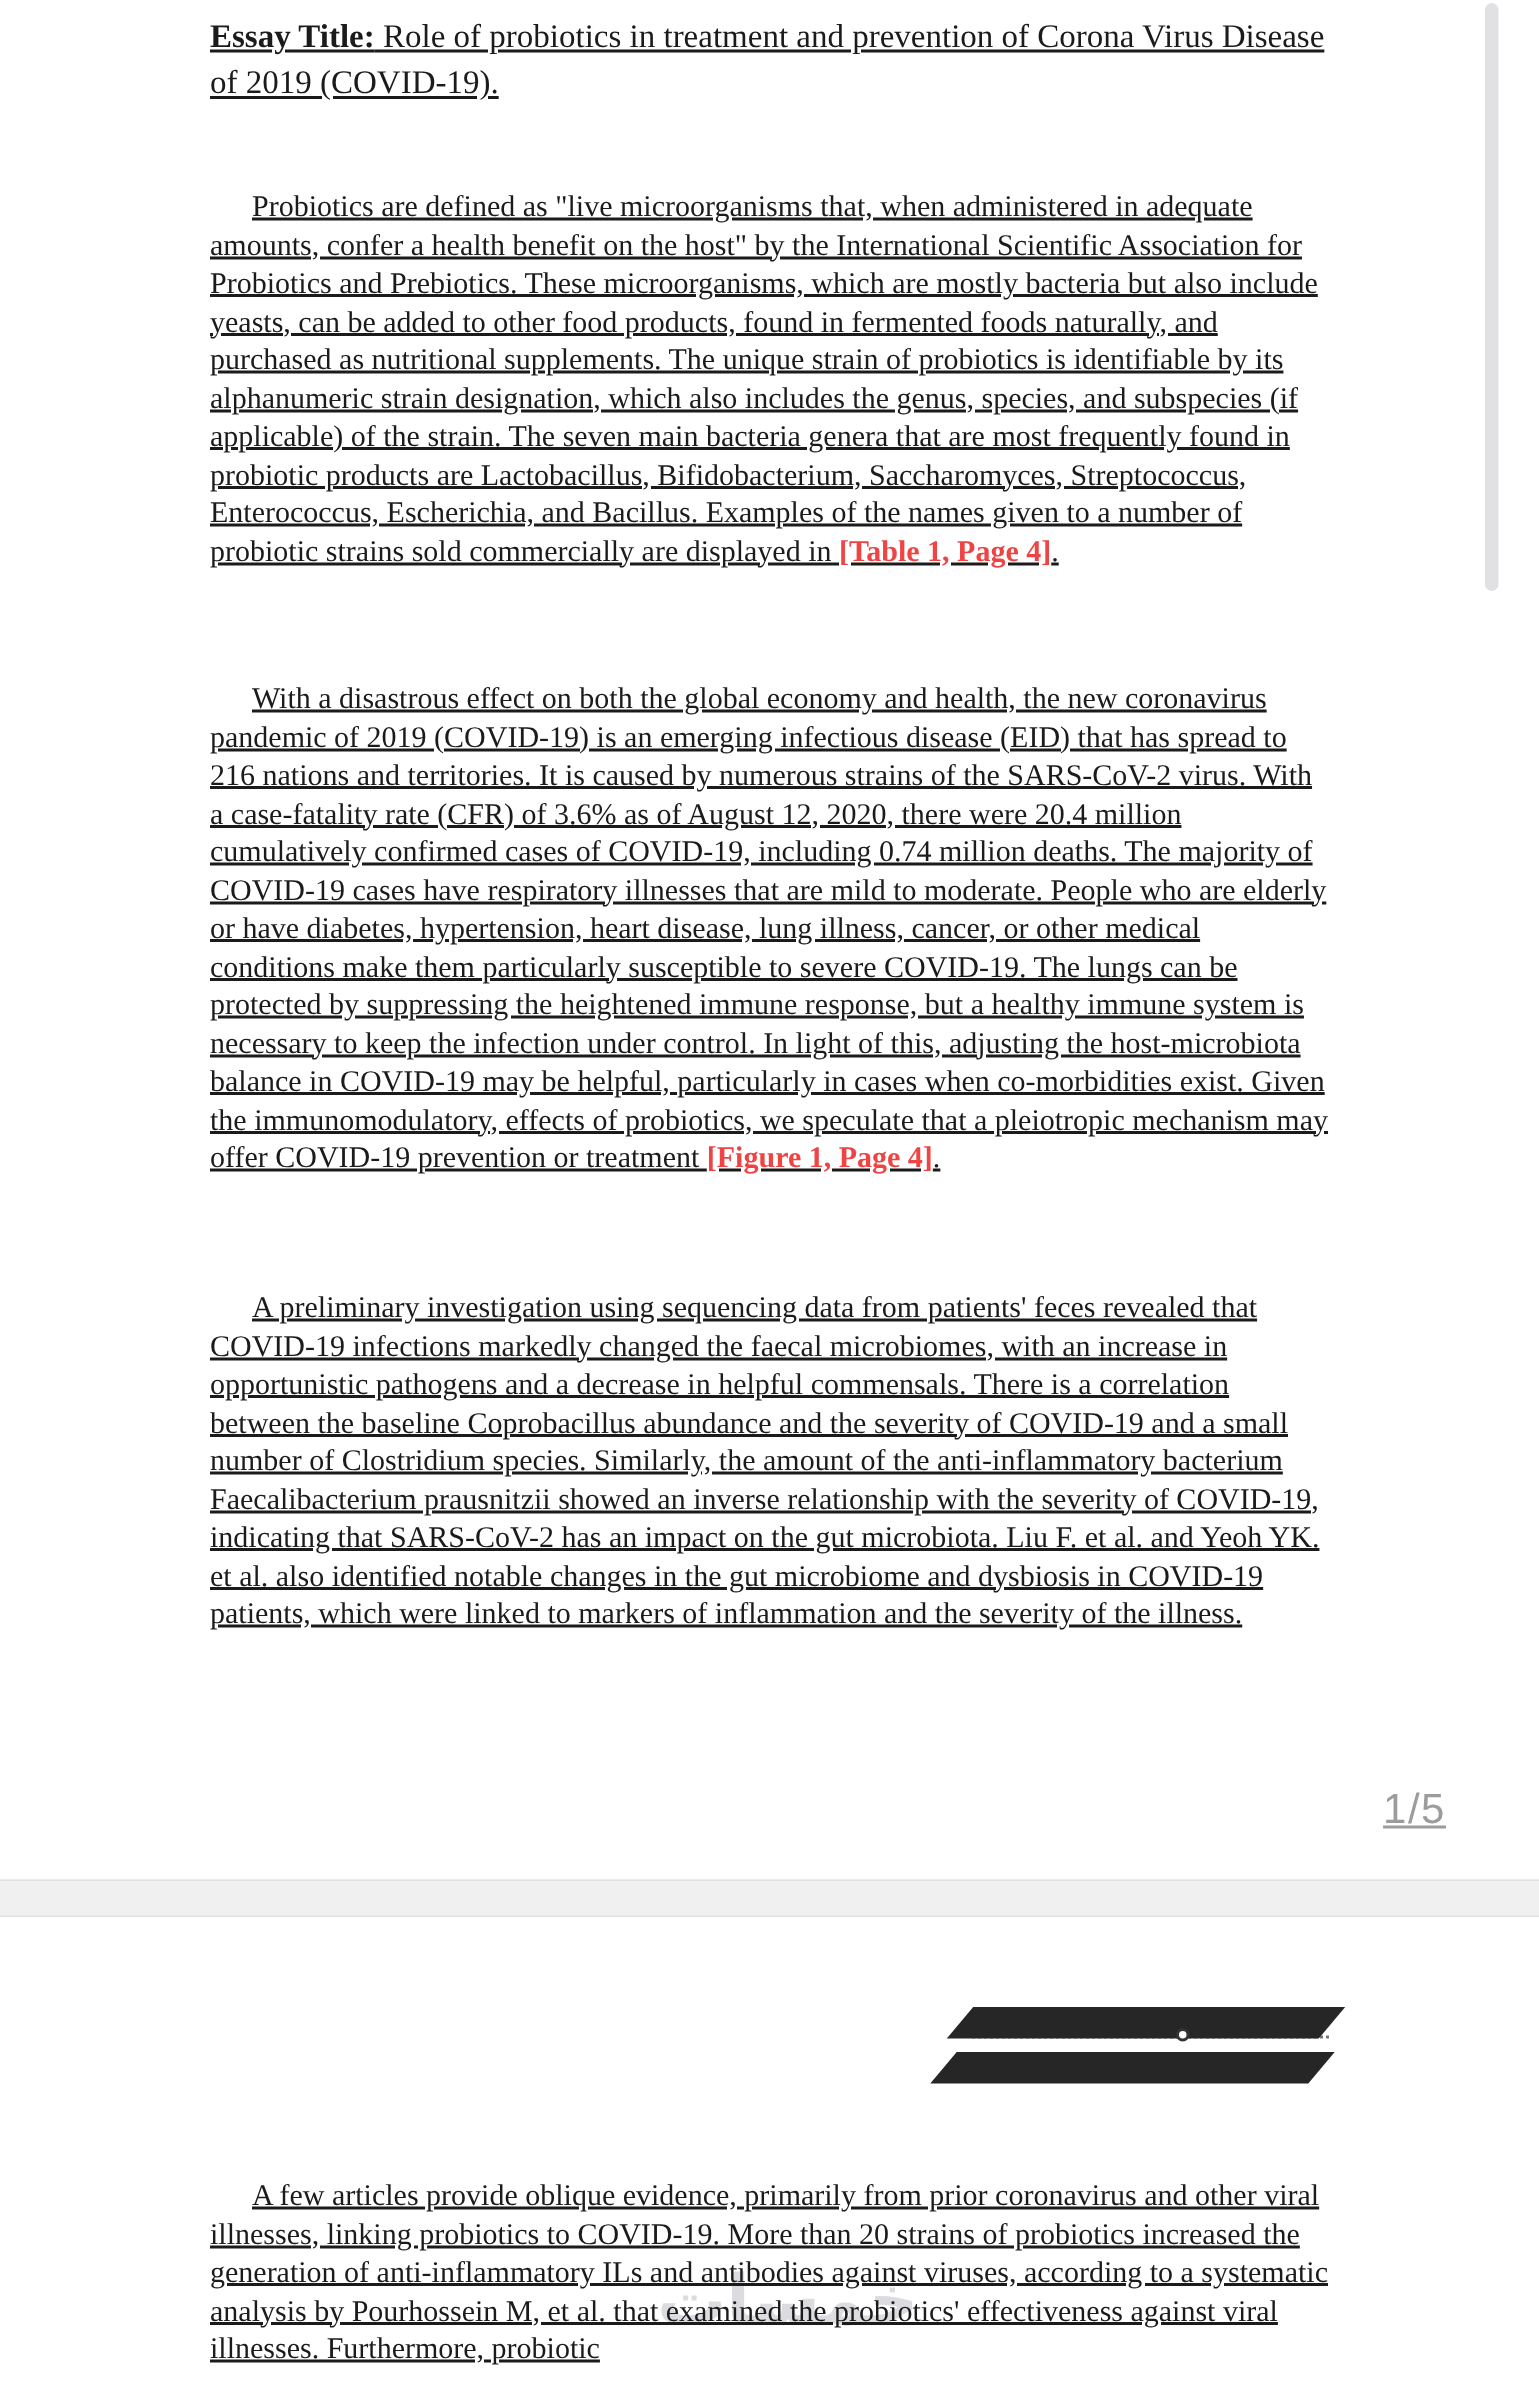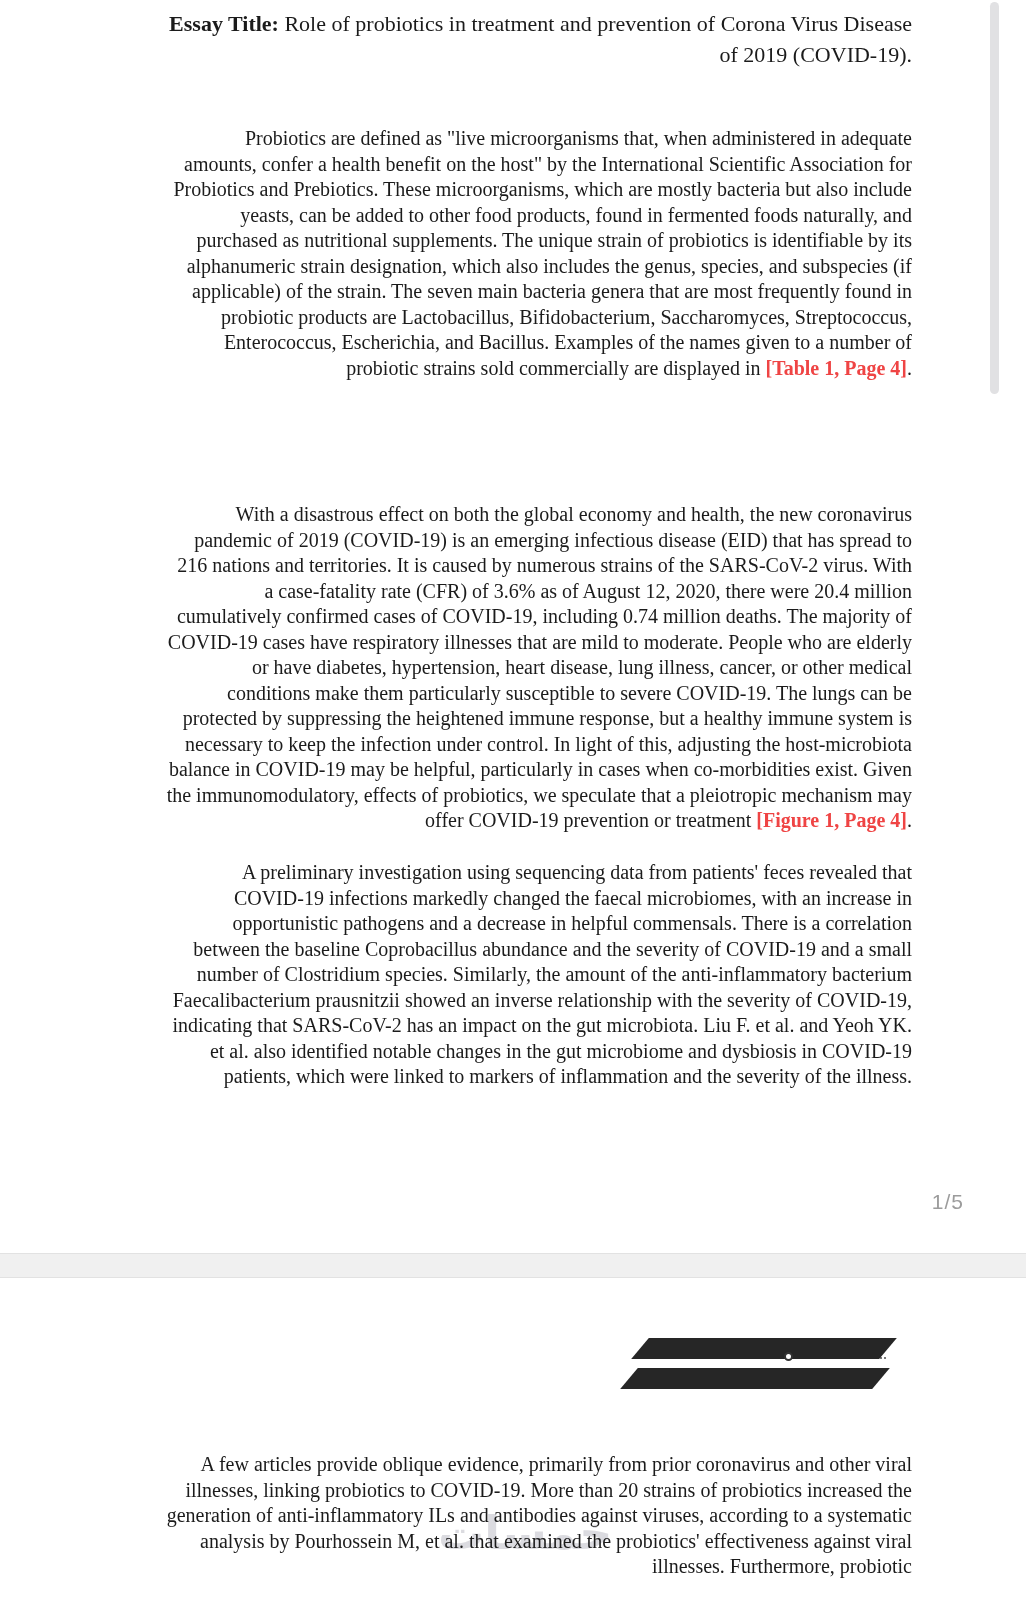--- a/index.html
+++ b/index.html
@@ -6,51 +6,53 @@
   #screen{
     position:relative;
     width:1026px;height:1600px;
     background:#ffffff;
     overflow:hidden;
     font-family:"Liberation Serif", serif;
     color:#1b1b1b;
   }
   .doc-block{
     position:absolute;
-    left:164px;
+    left:140px;
     width:748px;
     font-size:20px;
     line-height:25.5px;
-    text-align:right;
+    text-align:left;
     z-index:2;
+    text-decoration:underline;
   }
   .doc-title{
     top:8px;
     font-size:22px;
     line-height:31px;
   }
   .doc-title .t-label{font-weight:bold;}
   .para{text-indent:28px;}
   .citation{
     color:#ef4444;
     font-weight:bold;
   }
   #para1{top:126px;}
-  #para2{top:454px;margin-top:48px;}
+  #para2{top:454px;}
   #para3{top:860px;}
   #para4{top:1452px;}
   #page-indicator{
     position:absolute;
     top:1190px;
     right:62px;
     font-family:"Liberation Sans", sans-serif;
-    font-size:21px;
+    font-size:28px;
     color:#9c9c9c;
     letter-spacing:1px;
     z-index:2;
+    text-decoration:underline;
   }
   #page-separator{
     position:absolute;
     top:1253px;
     left:0;
     width:1026px;
     height:25px;
     background:#f0f0f0;
     border-top:1px solid #e2e2e2;
     border-bottom:1px solid #e2e2e2;

